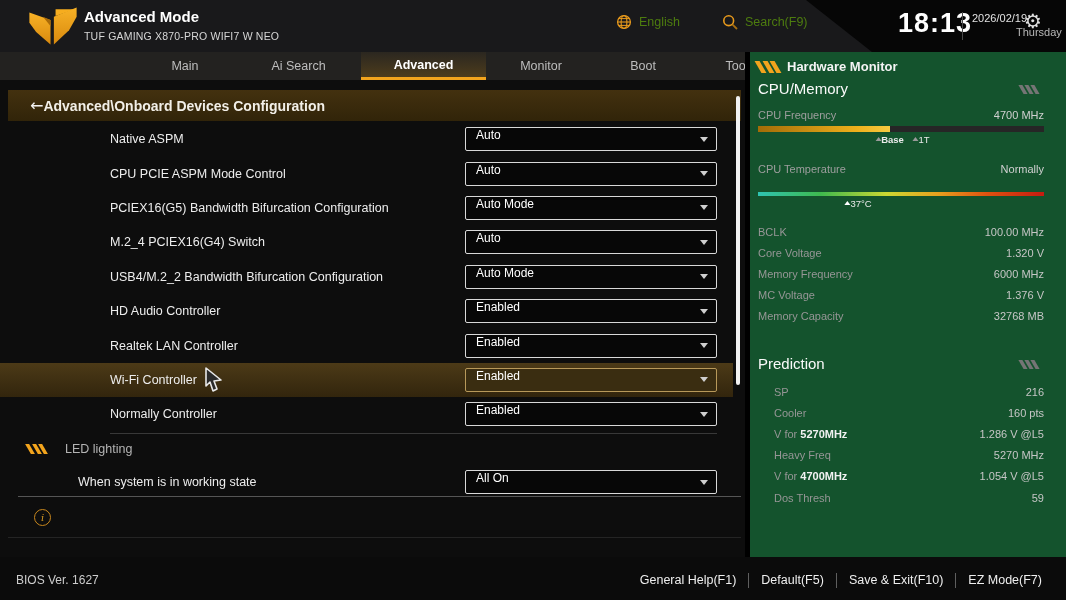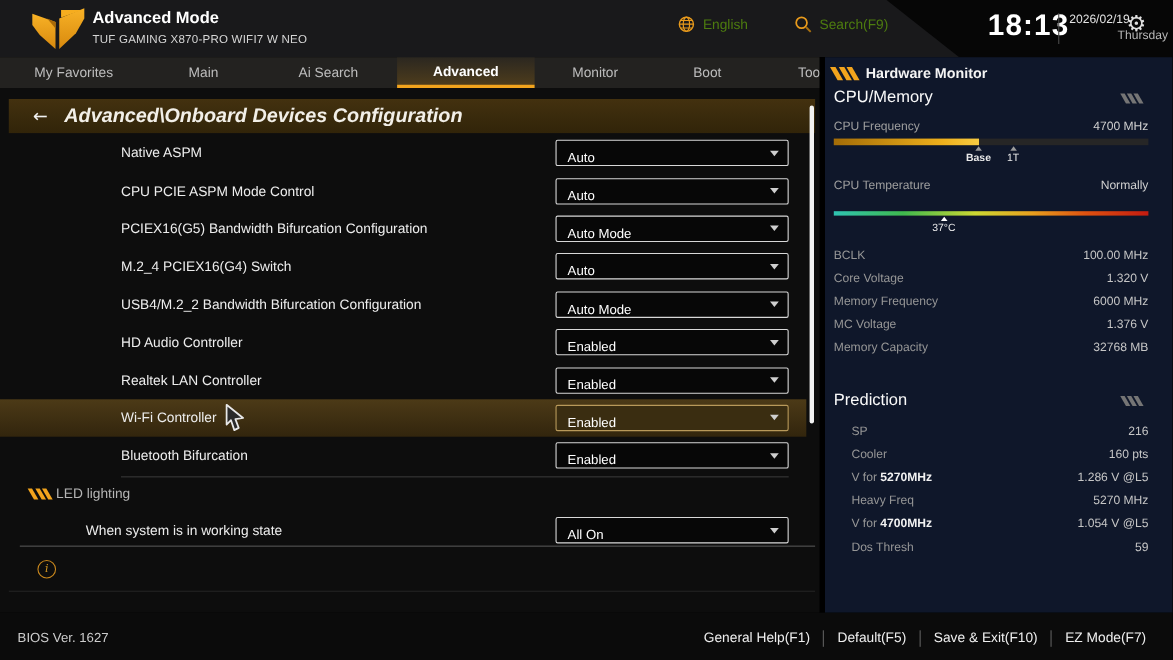--- a/index.html
+++ b/index.html
@@ -27,67 +27,67 @@
   .tab{position:absolute;top:0;height:28px;display:flex;align-items:center;justify-content:center;
        font-size:12.5px;color:#bdbdbd;box-sizing:border-box;cursor:default;}
   .tab.active{background:linear-gradient(180deg,#2b2720 0%,#4d3c1c 100%);
               border-bottom:3px solid #f2a41d;color:#fff;font-weight:bold;}
 
   
   .main{position:absolute;left:0;top:80px;width:745px;height:477px;background:#0d0d0d;}
   .breadcrumb{position:absolute;left:8px;top:10px;width:733px;height:31px;
               background:linear-gradient(180deg,#43310f,#312409);display:flex;align-items:center;}
   .back-arrow{margin-left:22px;font-size:16px;color:#f2f2f2;font-family:"DejaVu Sans",sans-serif;}
-  .crumb-label{margin-left:15px;font-size:18px;font-weight:600;color:#f2efe8;font-style:italic;}
+  .crumb-label{font-size:14px;font-weight:600;color:#f2efe8;}
 
   .rows{position:absolute;left:0;top:42px;width:745px;}
   .row{height:34.4px;display:flex;align-items:center;justify-content:space-between;
        padding:0 28px 0 110px;box-sizing:border-box;}
   .row.hl{width:733px;padding-right:16px;
           background:linear-gradient(180deg,#4c3a17 0%,#32250d 100%);}
   .rlabel{font-size:12.5px;color:#ededed;}
-  .dd{width:212px;height:24px;background:#070707;border:1px solid #d8d8d8;border-radius:2px;
-      display:flex;align-items:flex-end;position:relative;padding-left:10px;box-sizing:border-box;
+  .dd{width:252px;height:24px;background:#070707;border:1px solid #d8d8d8;border-radius:2px;
+      display:flex;align-items:flex-start;position:relative;padding-left:10px;box-sizing:border-box;
       font-size:12px;color:#fff;flex-shrink:0;cursor:default;}
   .dd .caret{position:absolute;right:8px;top:50%;margin-top:-2.5px;width:0;height:0;
              border-left:4px solid transparent;border-right:4px solid transparent;border-top:5px solid #cfcfcf;}
   .row.hl .dd{border-color:#b49softened;}
   .row.hl .dd{border-color:#b8995a;background:#3a2d11;}
 
   .div1{position:absolute;left:110px;top:353px;width:607px;border-top:1px solid #383838;}
-  .led-head{position:absolute;left:28px;top:360px;height:18px;display:flex;align-items:center;gap:6px;text-align:center;}
+  .led-head{position:absolute;left:28px;top:360px;height:18px;display:flex;align-items:center;gap:20px;text-align:center;}
   .led-title{font-size:12.5px;color:#b4b4b4;}
   .led-rows{position:absolute;left:0;top:385px;width:745px;}
   .row.led{padding-left:78px;}
   .div2{position:absolute;left:18px;top:416px;width:723px;border-top:1px solid #555;}
   .info{position:absolute;left:34px;top:429px;width:15px;height:15px;border:1.5px solid #c8871d;
         border-radius:50%;color:#d89a22;font-size:10px;display:flex;align-items:center;
         justify-content:center;font-family:"DejaVu Serif",serif;font-style:italic;}
   .panel-edge{position:absolute;left:8px;top:457px;width:733px;border-top:1px solid #242424;}
 
   .scrollbar{position:absolute;left:736px;top:96px;width:4px;height:289px;background:#f2f2f2;border-radius:2px;}
 
   
   .stripes{display:inline-flex;gap:2.5px;}
   .stripes i{display:block;width:5px;height:12px;background:#f2a41d;transform:skewX(30deg);}
   .stripes.sm i{width:4px;height:10px;}
   .stripes.grey i{width:3.5px;height:9px;background:#757575;}
 
   
-  .right{position:absolute;left:750px;top:52px;width:316px;height:505px;background:#0f172a;}
+  .right{position:absolute;left:750px;top:52px;width:316px;height:505px;background:#14532d;}
   .hm-head{position:absolute;left:8px;top:7px;display:flex;align-items:center;gap:9px;
            font-size:13px;font-weight:600;color:#f4f4f4;}
   .sec-title{position:absolute;left:8px;font-size:15px;color:#fafafa;}
   .sec-stripes{position:absolute;right:30px;}
   .lrow{position:absolute;left:8px;right:22px;display:flex;justify-content:space-between;
         align-items:center;font-size:11px;}
   .lrow .l{color:#9e9e9e;} .lrow .v{color:#d0d0d0;}
   .freq-bar{position:absolute;left:8px;right:22px;top:74px;height:6px;background:#262626;}
   .freq-fill{height:100%;background:linear-gradient(90deg,#a36c07,#eeb01c 75%,#f7cb42);}
-  .mk{position:absolute;transform:translateX(-50%);display:flex;flex-direction:column;align-items:center;}
+  .mk{position:absolute;transform:translateX(-50%);display:flex;flex-direction:row;align-items:center;}
   .mk .tri{width:0;height:0;border-left:3.5px solid transparent;border-right:3.5px solid transparent;
            border-bottom:4.5px solid #9a9a9a;}
   .mk .t{font-size:9.5px;color:#eaeaea;margin-top:1px;}
   .mk.base .t{font-weight:bold;}
   .temp-bar{position:absolute;left:8px;right:22px;top:140px;height:4px;
             background:linear-gradient(90deg,#2fc4b2 0%,#3fba4e 22%,#cdd832 45%,#e8a01e 63%,#df5210 80%,#c41b10 100%);}
   .mk.temp .tri{border-bottom-color:#fff;}
   .hm-rows{position:absolute;left:8px;right:22px;top:169px;}
   .hm-row{height:21.2px;display:flex;justify-content:space-between;align-items:center;font-size:11px;}
   .hm-row .l{color:#969696;} .hm-row .b{color:#f2f2f2;font-weight:bold;} .hm-row .v{color:#c6c6c6;}
@@ -142,23 +142,20 @@
   </div>
 
   <div class="clock-time">18:13</div>
   <div class="clock-div"></div>
   <div class="clock-date">2026/02/19</div>
   <div class="clock-day">Thursday</div>
   <div class="gear">⚙</div>
 </div>
 
 <div class="tabbar">
-  <div class="tab" style="left:0;width:134px">
-      <span>My Favorites</span>
-    </div>
   <div class="tab" style="left:134px;width:102px">
       <span>Main</span>
     </div>
   <div class="tab" style="left:236px;width:125px">
       <span>Ai Search</span>
     </div>
   <div class="tab active" style="left:361px;width:125px">
       <span>Advanced</span>
     </div>
   <div class="tab" style="left:486px;width:110px">
@@ -229,21 +226,21 @@
       </div>
     </div>
     <div class="row hl">
       <span class="rlabel">Wi-Fi Controller</span>
       <div class="dd">
         <span>Enabled</span>
           <span class="caret"></span>
       </div>
     </div>
     <div class="row">
-      <span class="rlabel">Bluetooth Bifurcation</span>
+      <span class="rlabel">Normally Controller</span>
       <div class="dd">
         <span>Enabled</span>
           <span class="caret"></span>
       </div>
     </div>
   </div>
 
   <div class="div1"></div>
 
   <div class="led-head">

